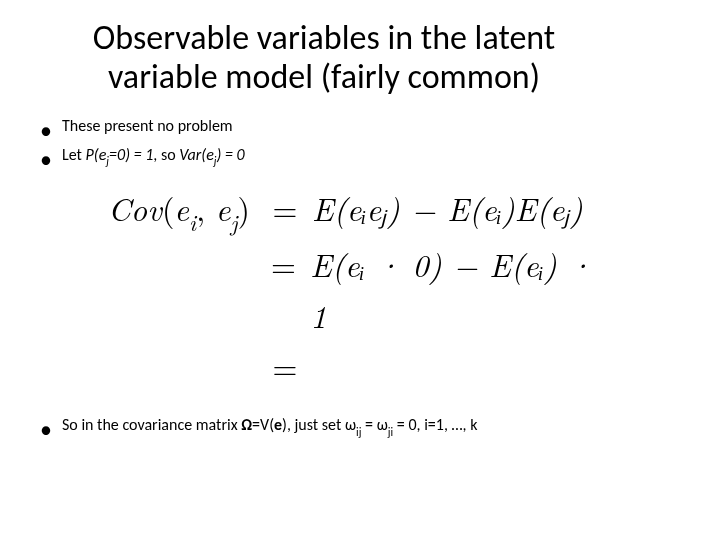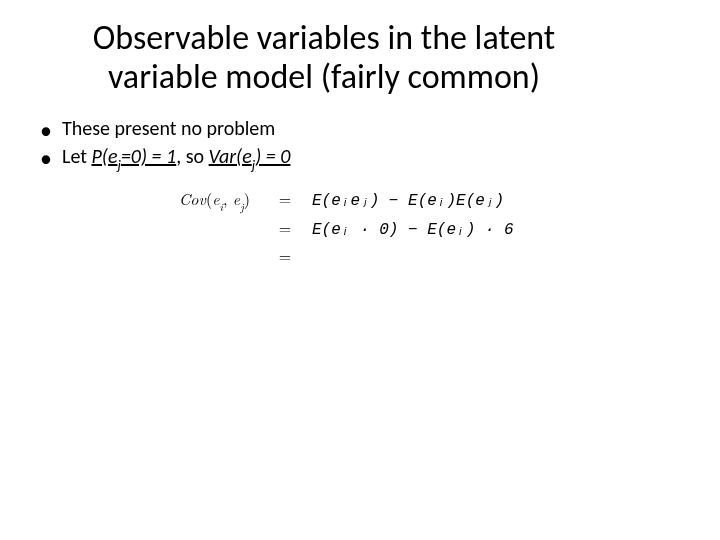--- a/index.html
+++ b/index.html
@@ -26,54 +26,53 @@
     font-weight: 400;
   }
   ul.bullets {
     list-style: none;
     padding: 0;
     margin: 0 0 0 6px;
   }
   ul.bullets > li {
     position: relative;
     padding-left: 26px;
-    font-size: 20px;
+    font-size: 16px;
     line-height: 1.28;
-    margin: 2px 0;
+    margin: 8px 0;
   }
   ul.bullets > li::before {
     content: "•";
     position: absolute;
     left: 4px;
     top: 0;
     font-size: 24px;
   }
   .sub { font-size: 0.72em; vertical-align: sub; position: relative; top: 0.12em; }
-  .it { font-style: italic; text-decoration: underline; }
+  .it { font-style: italic; }
   .mathblock {
     margin: 14px 0 24px 44px;
     font-family: "Latin Modern Roman", "CMU Serif", "Times New Roman", Georgia, serif;
-    font-size: 16px;
+    font-size: 32px;
     line-height: 1.6;
   }
   .mathblock .row { display: flex; align-items: baseline; }
   .mathblock .lhs {
     width: 176px;
     text-align: right;
     padding-right: 22px;
     font-style: italic;
   }
   .mathblock .eq {
     width: 26px;
     text-align: center;
   }
   .mathblock .rhs {
     font-style: italic;
     padding-left: 14px;
-    font-family: Liberation Mono, monospace;
   }
   .mathblock .up { font-style: normal; } 
 </style>
 </head>
 <body>
 
 <div class="slide">
 
   <div class="title">Observable variables in the latent variable model (fairly common)</div>
 
@@ -92,22 +91,27 @@
 
   <div class="mathblock">
     <div class="row">
       <div class="lhs"><span>Cov</span><span class="up">(</span><span>e</span><span class="sub">i</span><span class="up">, </span><span>e</span><span class="sub">j</span><span class="up">)</span></div>
       <div class="eq up">=</div>
       <div class="rhs">E(eᵢeⱼ) − E(eᵢ)E(eⱼ)</div>
     </div>
     <div class="row">
       <div class="lhs"></div>
       <div class="eq up">=</div>
-      <div class="rhs">E(eᵢ · 0) − E(eᵢ) · 6</div>
+      <div class="rhs">E(eᵢ · 0) − E(eᵢ) · 1</div>
     </div>
     <div class="row">
       <div class="lhs"></div>
       <div class="eq up">=</div>
     </div>
   </div>
 
+  <ul class="bullets">
+    <li>
+      <span>So in the covariance matrix </span><span style="font-weight:bold">Ω</span><span>=V(</span><span style="font-weight:bold">e</span><span>), just set ω</span><span class="sub">ij</span><span> = ω</span><span class="sub">ji</span><span> = 0, i=1, …, k</span>
+    </li>
+  </ul>
 
 </div>
 
 </body></html>

